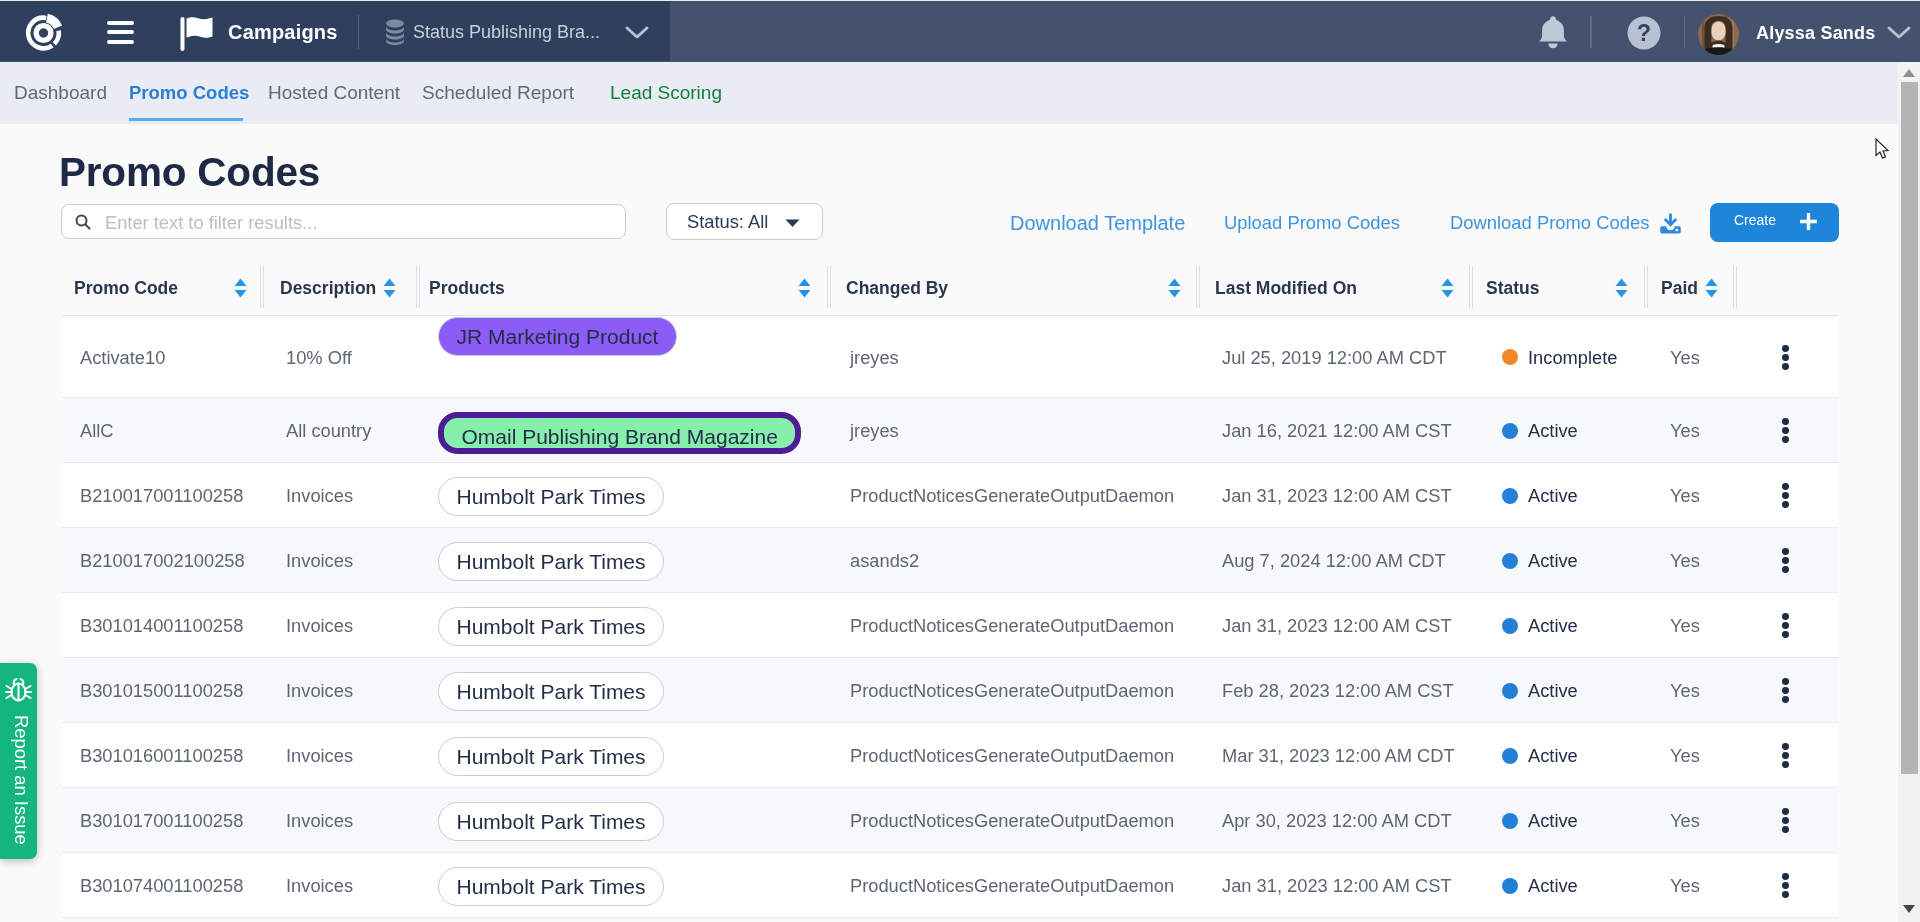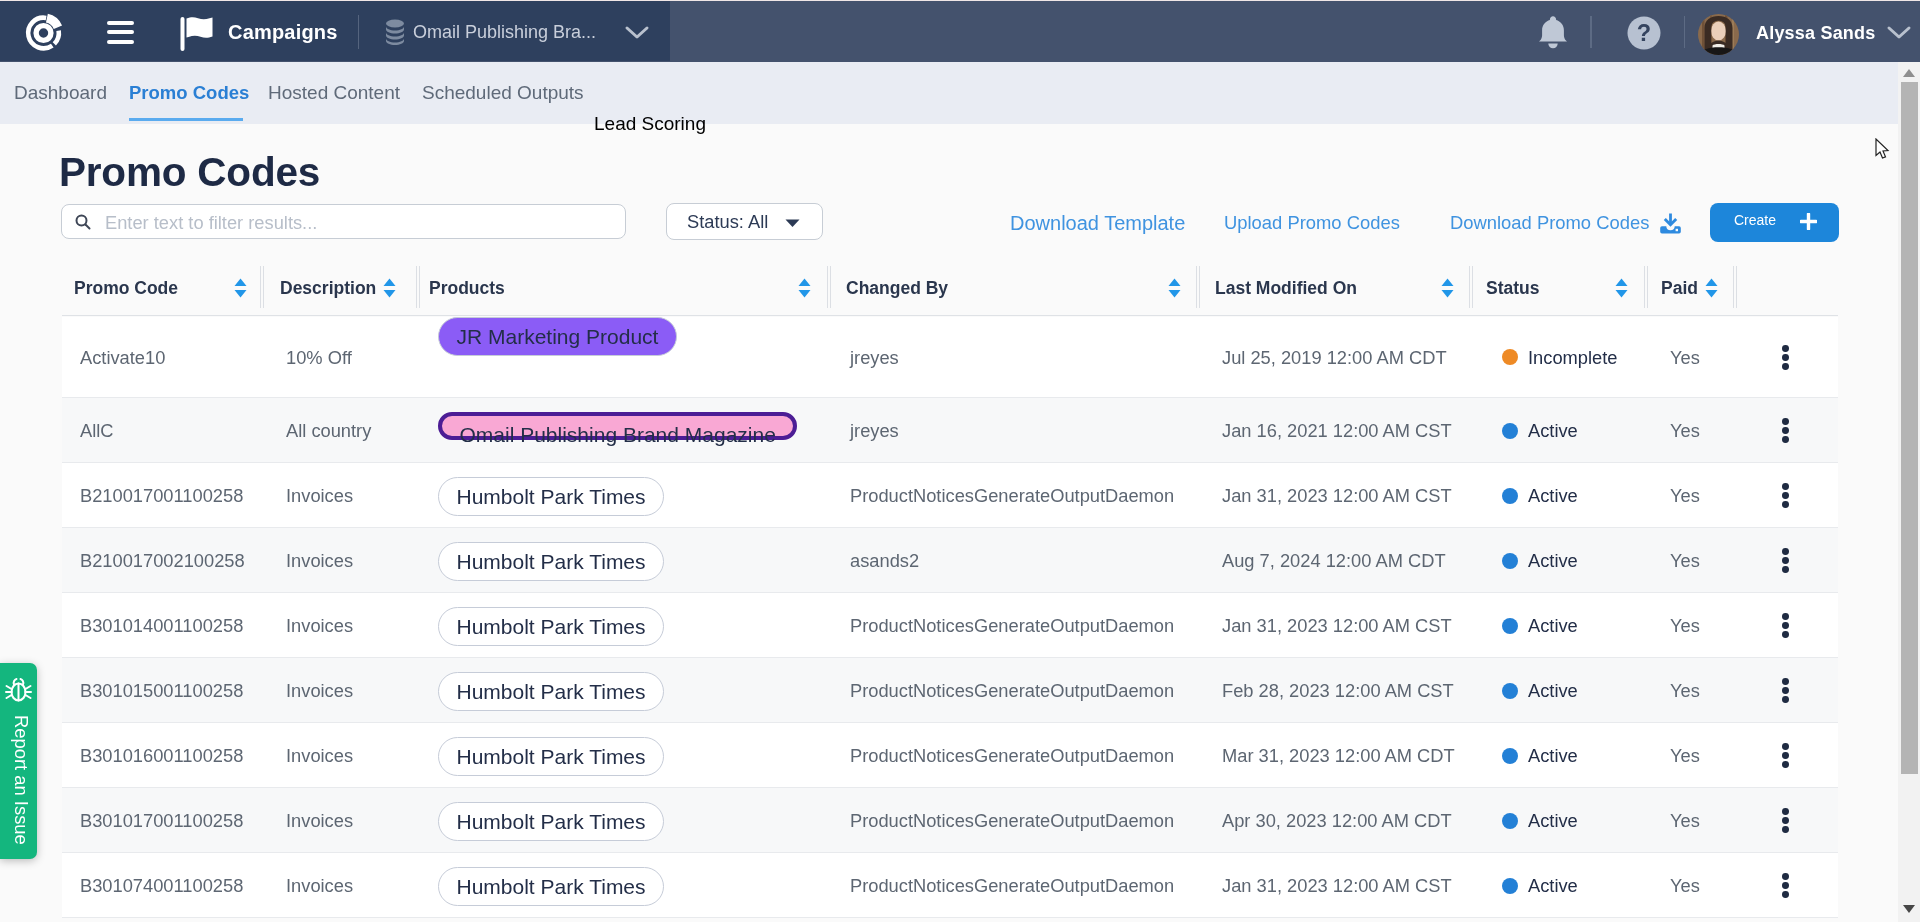--- a/index.html
+++ b/index.html
@@ -39,21 +39,21 @@
 
   <svg class="abs" style="left:382px;top:18px;" width="26" height="27" viewBox="0 0 26 27">
     <g fill="#7d8ba0">
       <ellipse cx="13" cy="4.5" rx="9" ry="4"></ellipse>
       <path d="M4 7.5 C 4 9.7 8 11.5 13 11.5 C 18 11.5 22 9.7 22 7.5 L 22 10.5 C 22 12.7 18 14.5 13 14.5 C 8 14.5 4 12.7 4 10.5 Z"></path>
       <path d="M4 13.5 C 4 15.7 8 17.5 13 17.5 C 18 17.5 22 15.7 22 13.5 L 22 16.5 C 22 18.7 18 20.5 13 20.5 C 8 20.5 4 18.7 4 16.5 Z"></path>
       <path d="M4 19.5 C 4 21.7 8 23.5 13 23.5 C 18 23.5 22 21.7 22 19.5 L 22 22 C 22 24.2 18 26 13 26 C 8 26 4 24.2 4 22 Z"></path>
     </g>
   </svg>
 
-  <div class="abs" style="left:413px;top:21px;font-size:18px;color:#c9cfdb;">Omail Publishing Bra...</div>
+  <div class="abs" style="left:413px;top:21px;font-size:18px;color:#c9cfdb;">Status Publishing Bra...</div>
 
   <svg class="abs" style="left:624px;top:24px;" width="26" height="16" viewBox="0 0 26 16">
     <path d="M3 3 L 13 12 L 23 3" fill="none" stroke="#b9c1ce" stroke-width="3" stroke-linecap="round" stroke-linejoin="round"></path>
   </svg>
 
   <svg class="abs" style="left:1536px;top:14px;" width="34" height="34" viewBox="0 0 34 34">
     <path d="M17 1.2 C 18.7 1.2 20.1 2.6 20.1 4.3 L 20.1 5.1 C 24.6 6.3 27.9 10.4 27.9 15.2 L 27.9 20.2 C 27.9 22.3 28.7 24.3 30.2 25.8 L 31 26.6 L 3 26.6 L 3.8 25.8 C 5.3 24.3 6.1 22.3 6.1 20.2 L 6.1 15.2 C 6.1 10.4 9.4 6.3 13.9 5.1 L 13.9 4.3 C 13.9 2.6 15.3 1.2 17 1.2 Z" fill="#bfc8d6"></path>
     <path d="M12.3 28.6 L 21.7 28.6 A 4.7 4.7 0 0 1 12.3 28.6 Z" fill="#bfc8d6"></path>
   </svg>
   <div class="abs" style="left:1590px;top:15px;width:2px;height:32px;background:#5d6b84;"></div>
@@ -85,22 +85,22 @@
   <div class="abs" style="left:1756px;top:22px;font-size:18px;font-weight:bold;color:#fff;letter-spacing:0.2px;">Alyssa Sands</div>
   <svg class="abs" style="left:1886px;top:24px;" width="26" height="16" viewBox="0 0 26 16">
     <path d="M3 3 L 13 12 L 23 3" fill="none" stroke="#b9c1ce" stroke-width="3" stroke-linecap="round" stroke-linejoin="round"></path>
   </svg>
 </div>
 
 <div class="abs" style="left:0;top:62px;width:1903px;height:62px;background:#e9ecf3;">
   <div class="abs" style="left:14px;top:20px;font-size:19px;color:#5f6a79;">Dashboard</div>
   <div class="abs" style="left:129px;top:20px;font-size:18.5px;font-weight:bold;color:#2a7fd4;">Promo Codes</div>
   <div class="abs" style="left:268px;top:20px;font-size:19px;color:#5f6a79;">Hosted Content</div>
-  <div class="abs" style="left:422px;top:20px;font-size:19px;color:#5f6a79;">Scheduled Outputs</div>
-  <div class="abs" style="left:594px;top:20px;font-size:19px;color:#000000;margin-top:31px;">Lead Scoring</div>
+  <div class="abs" style="left:422px;top:20px;font-size:19px;color:#5f6a79;">Scheduled Report</div>
+  <div class="abs" style="left:610px;top:20px;font-size:19px;color:#15803d;">Lead Scoring</div>
   <div class="abs" style="left:129px;top:56px;width:114px;height:3px;background:#5aabef;"></div>
 </div>
 
 <div class="abs" style="left:59px;top:149px;font-size:40.5px;font-weight:bold;color:#1e2a45;letter-spacing:-0.2px;">Promo Codes</div>
 
 <div class="abs" style="left:61px;top:204px;width:565px;height:35px;background:#fff;border:1px solid #c7cdd5;border-radius:8px;"></div>
 <svg class="abs" style="left:75px;top:214px;" width="16" height="16" viewBox="0 0 16 16">
   <circle cx="6.5" cy="6.5" r="5" fill="none" stroke="#3e4656" stroke-width="2"></circle>
   <line x1="10.5" y1="10.5" x2="14.5" y2="14.5" stroke="#3e4656" stroke-width="2" stroke-linecap="round"></line>
 </svg>
@@ -189,21 +189,21 @@
     <div class="abs" style="left:1222px;top:86.55px;font-size:18.3px;color:#5d6672;">Jul 25, 2019 12:00 AM CDT</div>
     <div class="abs" style="left:1502px;top:89.25px;width:16px;height:16px;border-radius:8px;background:#ee8a25;"></div>
     <div class="abs" style="left:1528px;top:86.55px;font-size:18.3px;color:#232e48;">Incomplete</div>
     <div class="abs" style="left:1670px;top:86.55px;font-size:18.3px;color:#5d6672;">Yes</div>
     <div class="abs" style="left:1782px;top:85.05px;width:6.8px;height:6.8px;border-radius:3.4px;background:#1f2b42;"></div>
     <div class="abs" style="left:1782px;top:93.95px;width:6.8px;height:6.8px;border-radius:3.4px;background:#1f2b42;"></div>
     <div class="abs" style="left:1782px;top:102.85px;width:6.8px;height:6.8px;border-radius:3.4px;background:#1f2b42;"></div>
     <div class="abs" style="left:62px;top:138px;width:1776px;height:65px;background:#f7f8f9;border-bottom:1px solid #e8eaed;"></div>
     <div class="abs" style="left:80px;top:159.8px;font-size:18.3px;color:#5d6672;">AllC</div>
     <div class="abs" style="left:286px;top:159.8px;font-size:18.3px;color:#5d6672;">All country</div>
-    <div class="abs" style="left:438px;top:152.3px;height:28px;line-height:37px;padding:0 17.5px;border:4px solid #4c1d95;border-radius:19.5px;background:#f9a8d4;font-size:21px;color:#232e48;display:inline-block;white-space:nowrap;">Omail Publishing Brand Magazine</div>
+    <div class="abs" style="left:438px;top:152.3px;height:42px;line-height:37px;padding:0 17.5px;border:6px solid #4c1d95;border-radius:19.5px;background:#86efac;font-size:21px;color:#232e48;display:inline-block;white-space:nowrap;">Omail Publishing Brand Magazine</div>
     <div class="abs" style="left:850px;top:159.8px;font-size:18.3px;color:#5d6672;">jreyes</div>
     <div class="abs" style="left:1222px;top:159.8px;font-size:18.3px;color:#5d6672;">Jan 16, 2021 12:00 AM CST</div>
     <div class="abs" style="left:1502px;top:162.5px;width:16px;height:16px;border-radius:8px;background:#2380d6;"></div>
     <div class="abs" style="left:1528px;top:159.8px;font-size:18.3px;color:#232e48;">Active</div>
     <div class="abs" style="left:1670px;top:159.8px;font-size:18.3px;color:#5d6672;">Yes</div>
     <div class="abs" style="left:1782px;top:158.3px;width:6.8px;height:6.8px;border-radius:3.4px;background:#1f2b42;"></div>
     <div class="abs" style="left:1782px;top:167.20000000000002px;width:6.8px;height:6.8px;border-radius:3.4px;background:#1f2b42;"></div>
     <div class="abs" style="left:1782px;top:176.10000000000002px;width:6.8px;height:6.8px;border-radius:3.4px;background:#1f2b42;"></div>
     <div class="abs" style="left:62px;top:203px;width:1776px;height:65px;background:#ffffff;border-bottom:1px solid #e8eaed;"></div>
     <div class="abs" style="left:80px;top:224.8px;font-size:18.3px;color:#5d6672;">B210017001100258</div>

